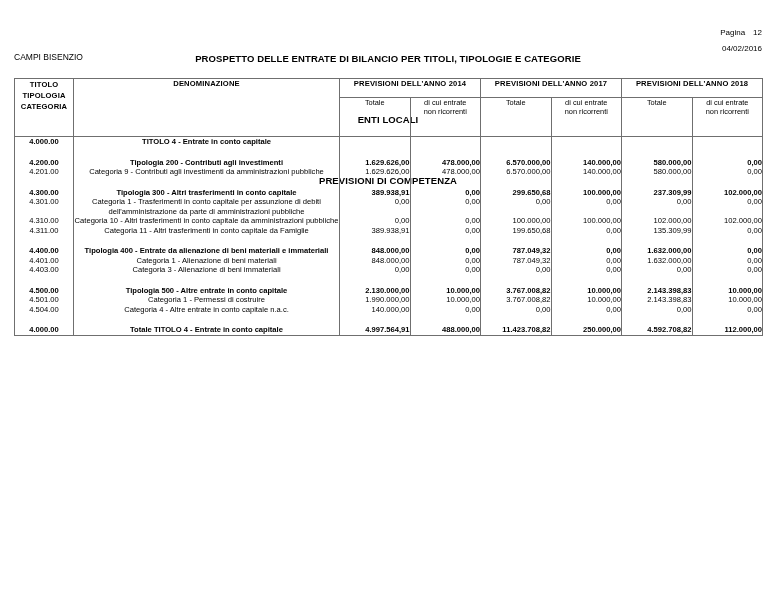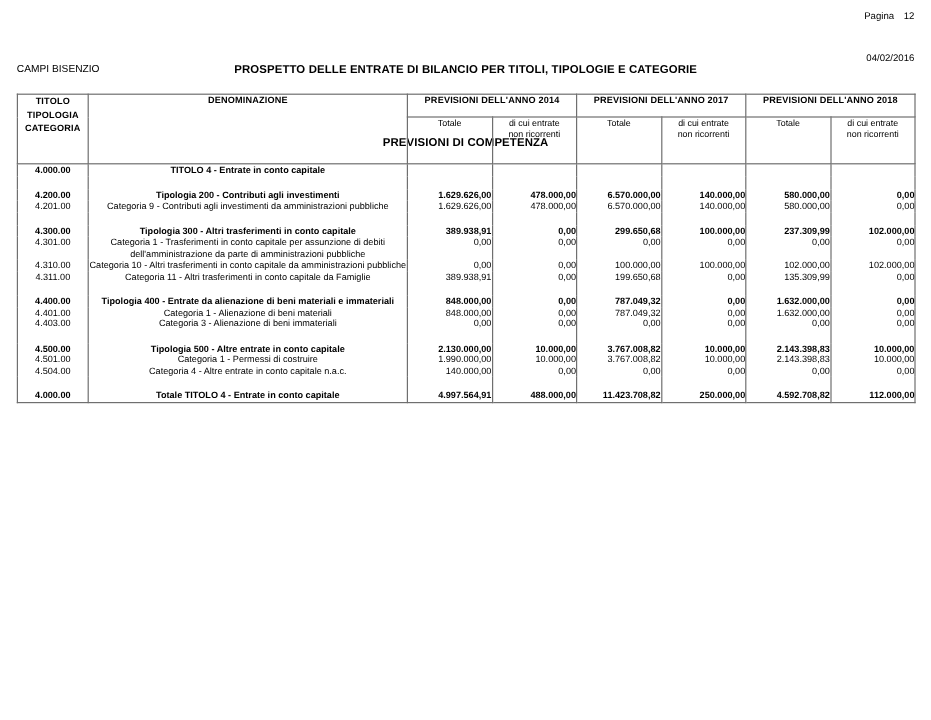--- a/index.html
+++ b/index.html
@@ -30,21 +30,21 @@
   }
   .title-line {
     font-size: 9.5px;
     font-weight: bold;
     letter-spacing: 0.1px;
     line-height: 17px;
     margin-top: 44px;
   }
   .page-no {
     position: absolute;
-    top: 9px;
+    top: 28px;
     right: 14px;
     font-size: 8px;
     white-space: nowrap;
   }
   .page-no .pg-label { margin-right: 8px; }
   .date-stamp {
     position: absolute;
     top: 44px;
     right: 14px;
     font-size: 8px;
@@ -140,20 +140,21 @@
   .col-code  { width: 59px; }
   .col-desc  { width: 266px; }
   .col-num   { width: 70.5px; }
 </style>
 </head>
 <body>
 
 <div class="page-header">
   <div class="title-block">
     <div class="title-line">PROSPETTO DELLE ENTRATE DI BILANCIO PER TITOLI, TIPOLOGIE E CATEGORIE</div>
+    <div class="title-line">ENTI LOCALI</div>
     <div class="title-line">PREVISIONI DI COMPETENZA</div>
   </div>
   <div class="page-no">
     <span class="pg-label">Pagina</span><span>12</span>
   </div>
   <div class="date-stamp">04/02/2016</div>
   <div class="entity-name">CAMPI BISENZIO</div>
 </div>
 
 <div class="sheet">

